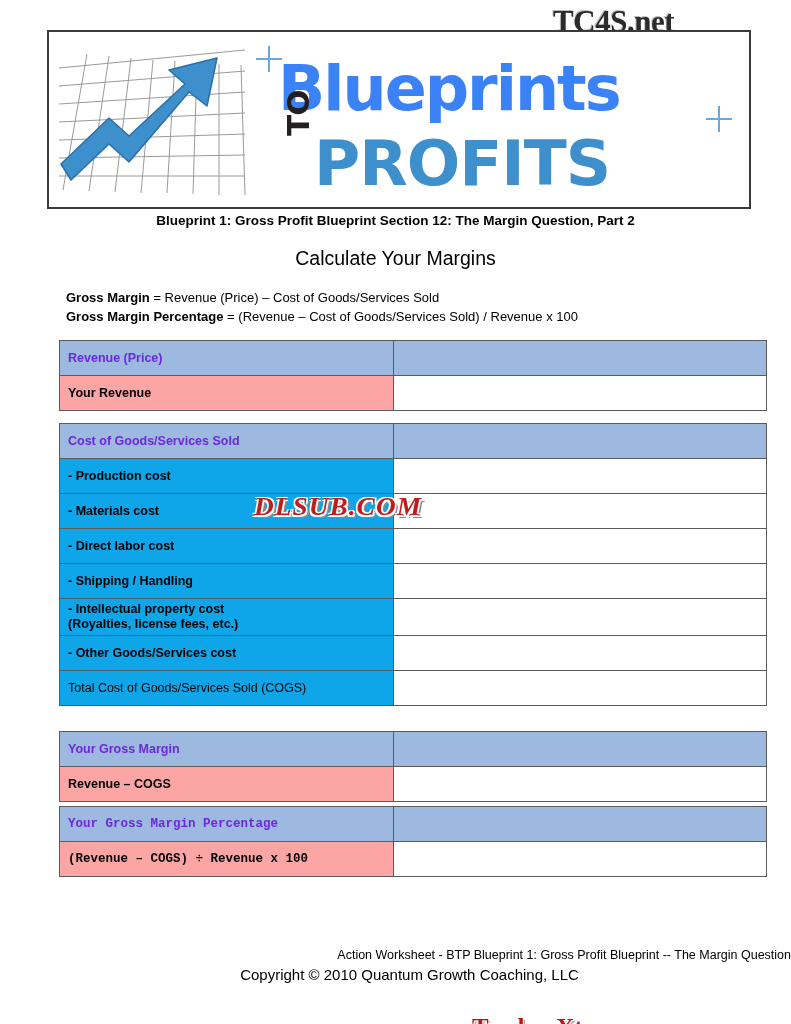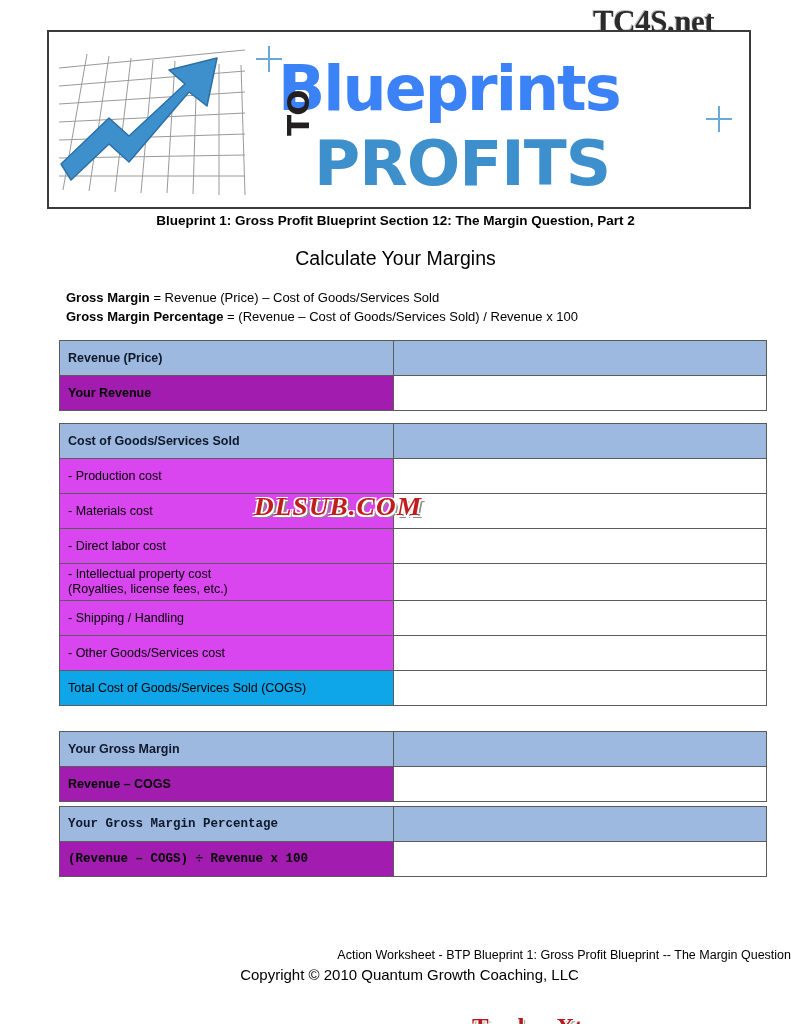--- a/index.html
+++ b/index.html
@@ -14,21 +14,20 @@
     color: #000000;
     position: relative;
     overflow: hidden;
   }
 
   .page {
     position: relative;
     width: 692px;
     height: 1024px;
     background: #fff;
-    padding-left: 40px;
   }
 
   
   .wm-top {
     position: absolute;
     top: 4px;
     right: 18px;
     font-family: "Liberation Serif", serif;
     font-weight: bold;
     font-size: 31px;
@@ -185,28 +184,28 @@
   }
   table.sheet td {
     border: 1px solid #5b5b5b;
     height: 28px;
     padding: 3px 8px;
     vertical-align: middle;
   }
   td.hdr {
     background: #9db9e0;
     font-weight: bold;
-    color: #0f172a;
+    color: #6d28d9;
   }
   td.shade {
-    background: #a21caf;
+    background: #fca5a5;
     font-weight: bold;
   }
   td.blank { background: #ffffff; }
-  td.item { background: #d946ef; font-weight: normal; }
+  td.item { background: #0ea5e9; font-weight: bold; }
   td.total { background: #0ea5e9; font-weight: normal; }
 
   .t-rev   { left: 59px; top: 340px; width: 673px; }
   .t-cogs  { left: 59px; top: 423px; width: 673px; }
   .t-gm    { left: 59px; top: 731px; width: 673px; }
   .t-gmp   { left: 59px; top: 806px; width: 673px; font-family: Liberation Mono, monospace; }
 
   .c-left  { width: 317px; }
   .c-right { width: 356px; }
 
@@ -309,26 +308,26 @@
     </tr>
     <tr>
       <td class="item c-left">- Materials cost</td>
       <td class="blank c-right"></td>
     </tr>
     <tr>
       <td class="item c-left">- Direct labor cost</td>
       <td class="blank c-right"></td>
     </tr>
     <tr>
+      <td class="item c-left">- Shipping / Handling</td>
+      <td class="blank c-right"></td>
+    </tr>
+    <tr>
       <td class="item c-left two-line" style="white-space:pre-line;">- Intellectual property cost
 (Royalties, license fees, etc.)</td>
-      <td class="blank c-right"></td>
-    </tr>
-    <tr>
-      <td class="item c-left">- Shipping / Handling</td>
       <td class="blank c-right"></td>
     </tr>
     <tr>
       <td class="item c-left">- Other Goods/Services cost</td>
       <td class="blank c-right"></td>
     </tr>
     <tr>
       <td class="total c-left">Total Cost of Goods/Services Sold (COGS)</td>
       <td class="blank c-right"></td>
     </tr>

